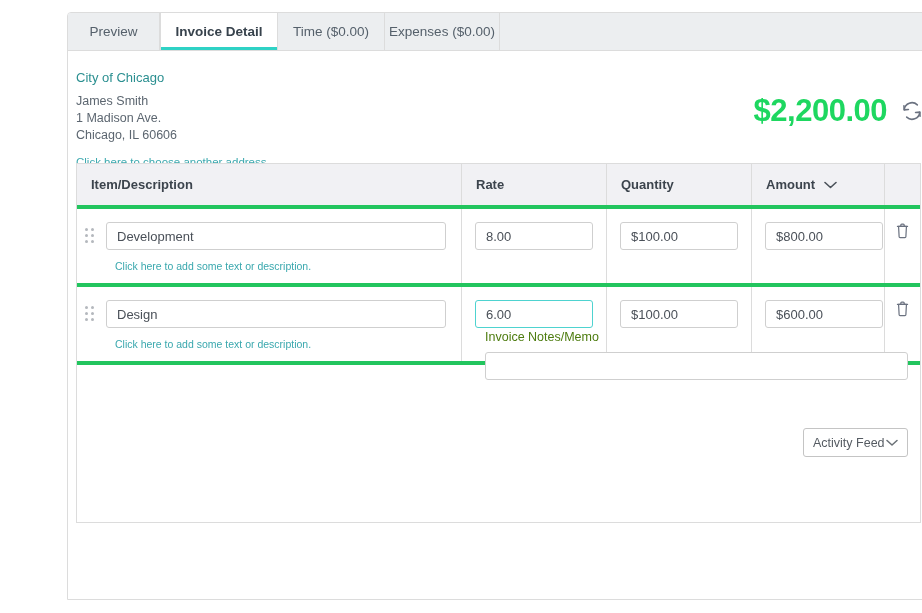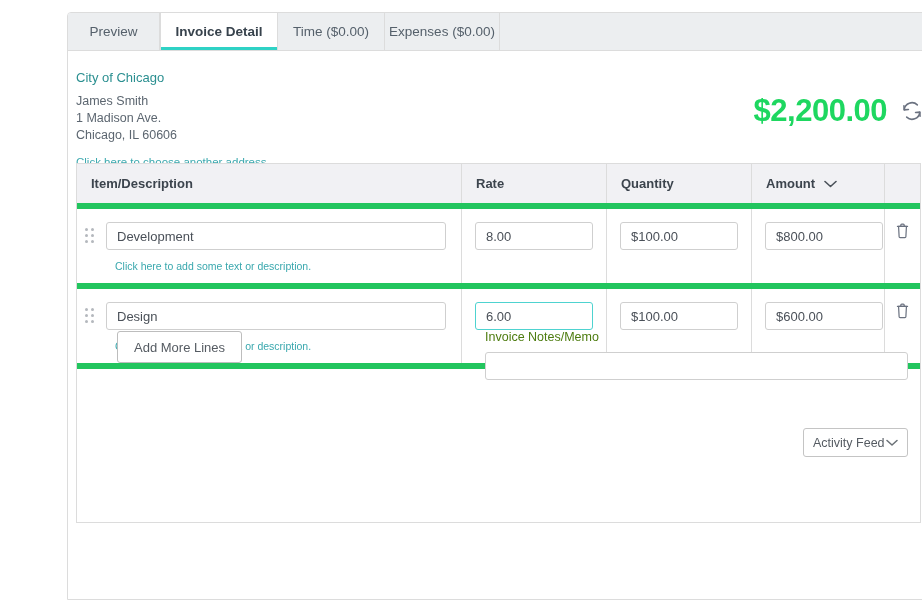--- a/index.html
+++ b/index.html
@@ -148,21 +148,21 @@
     position: absolute;
     left: 8px;
     top: 112px;
     width: 845px;
     border: 1px solid #dcdcdc;
     border-bottom: none;
     box-sizing: border-box;
   }
   .trow {
     display: flex;
-    border-bottom: 6px solid #22c55e;
+    border-bottom: 4px solid #22c55e;
     box-sizing: border-box;
   }
   .thead {
     background: #f1f1f4;
     height: 45px;
   }
   .tcell {
     box-sizing: border-box;
     border-right: 1px solid #dcdcdc;
     display: flex;
@@ -469,21 +469,20 @@
                 <path d="M2.6 4.6h10.8"></path>
                 <path d="M6.2 4.6V3.1a1 1 0 0 1 1-1h1.6a1 1 0 0 1 1 1v1.5"></path>
                 <path d="M3.8 4.6h8.4l-.6 11.1a1 1 0 0 1-1 .95H5.4a1 1 0 0 1-1-.95z"></path>
               </svg>
             </button>
           </div>
         </div>
       </div>
 
       <div class="footer-sec">
-        <button class="add-lines-btn">Add More Lines</button>
 
         <div class="notes-wrap">
           <div class="notes-label">Invoice Notes/Memo</div>
           <textarea class="fld notes-area" placeholder="" style=""></textarea>
         </div>
 
         <div class="activity-select">
           <span>Activity Feed</span>
           <span class="chev">
             <svg width="12" height="8" viewBox="0 0 12 8" fill="none" stroke="currentColor" stroke-width="1.5" stroke-linecap="round" stroke-linejoin="round">

